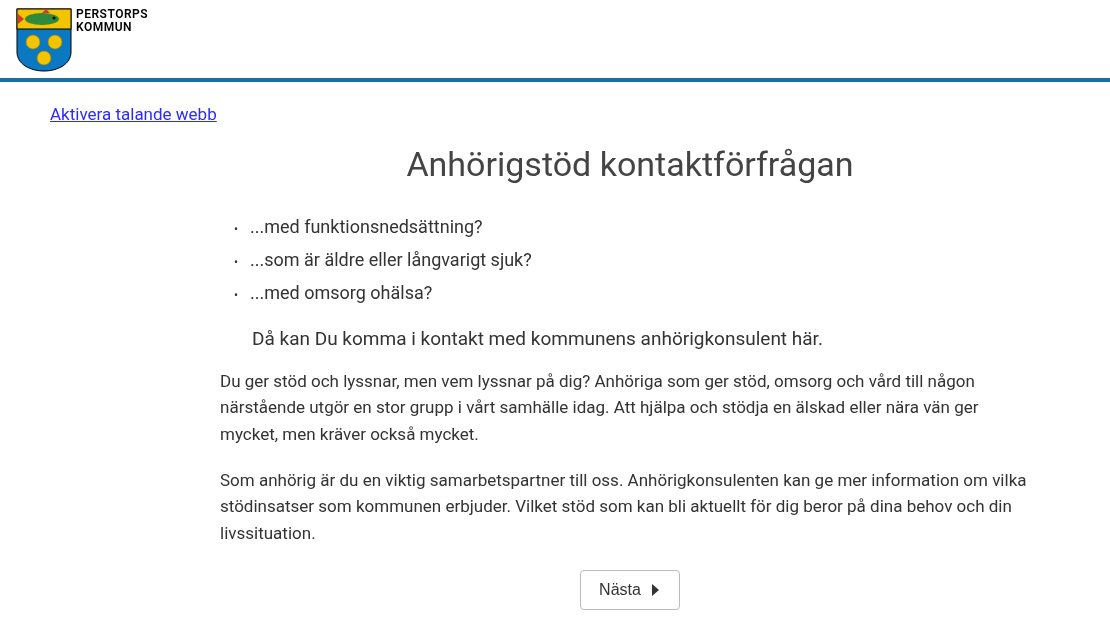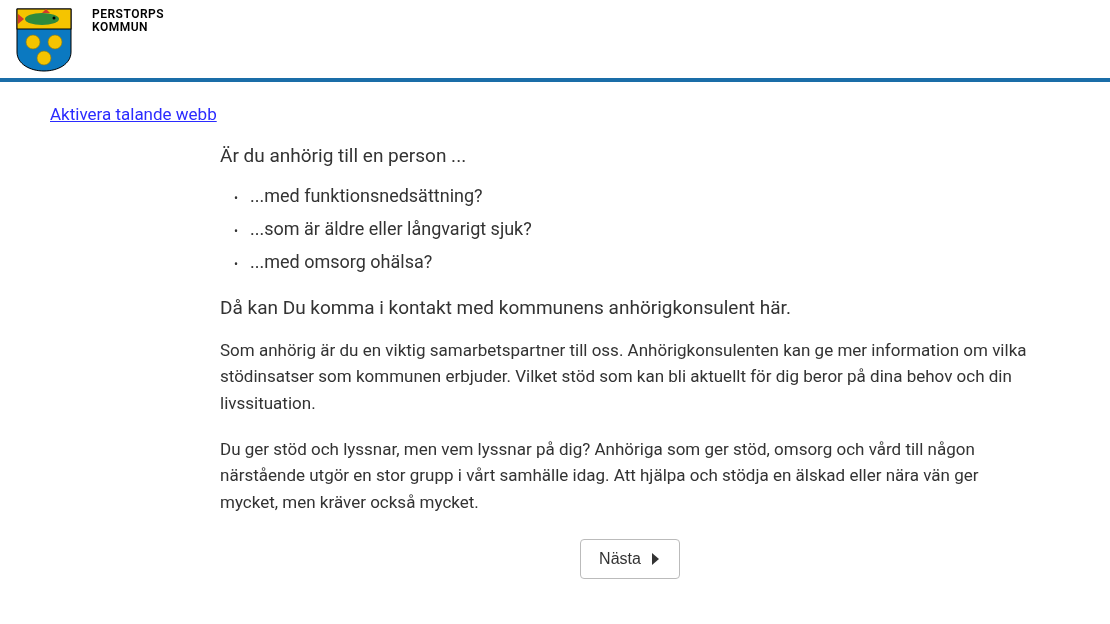--- a/index.html
+++ b/index.html
@@ -8,21 +8,21 @@
       color: #333;
       background: #fff;
     }
     .header {
       padding: 8px 16px 6px 16px;
       border-bottom: 4px solid #1a6da8;
     }
     .logo-wrap {
       display: flex;
       align-items: flex-start;
-      gap: 20px;
+      gap: 4px;
     }
     .shield {
       width: 56px;
       height: 64px;
     }
     .logo-text {
       font-size: 12px;
       font-weight: 600;
       letter-spacing: 0.5px;
       line-height: 1.1;
@@ -74,20 +74,21 @@
       content: "•";
       position: absolute;
       left: -16px;
       font-size: 12px;
       top: 12px;
     }
     .sub {
       font-size: 19px;
       color: #333;
       margin-bottom: 18px;
+      margin-left: 32px;
     }
     .para {
       font-size: 17px;
       color: #333;
       line-height: 1.55;
       margin-bottom: 20px;
     }
     .btn-row {
       text-align: center;
       margin-top: 24px;
@@ -131,34 +132,34 @@
       <div>PERSTORPS</div>
       <div>KOMMUN</div>
     </div>
   </div>
 </div>
 
 <div class="container">
   <a href="#" class="talking-web">Aktivera talande webb</a>
 
   <div class="content">
+    <h1 class="page-title">Anhörigstöd kontaktförfrågan</h1>
 
-    <p class="lead">Är du anhörig till en person ...</p>
 
     <ul class="bullets">
       <li>...med funktionsnedsättning?</li>
       <li>...som är äldre eller långvarigt sjuk?</li>
       <li>...med omsorg ohälsa?</li>
     </ul>
 
     <p class="sub">Då kan Du komma i kontakt med kommunens anhörigkonsulent här.</p>
 
+    <p class="para">Du ger stöd och lyssnar, men vem lyssnar på dig? Anhöriga som ger stöd, omsorg och vård till någon närstående utgör en stor grupp i vårt samhälle idag. Att hjälpa och stödja en älskad eller nära vän ger mycket, men kräver också mycket.</p>
+
     <p class="para">Som anhörig är du en viktig samarbetspartner till oss. Anhörigkonsulenten kan ge mer information om vilka stödinsatser som kommunen erbjuder. Vilket stöd som kan bli aktuellt för dig beror på dina behov och din livssituation.</p>
-
-    <p class="para">Du ger stöd och lyssnar, men vem lyssnar på dig? Anhöriga som ger stöd, omsorg och vård till någon närstående utgör en stor grupp i vårt samhälle idag. Att hjälpa och stödja en älskad eller nära vän ger mycket, men kräver också mycket.</p>
 
     <div class="btn-row">
       <button class="next-btn">
         <span>Nästa</span>
         <svg class="chevron" viewBox="0 0 10 14">
           <path d="M1 1 L8 7 L1 13 Z" fill="#333"></path>
         </svg>
       </button>
     </div>
   </div>

